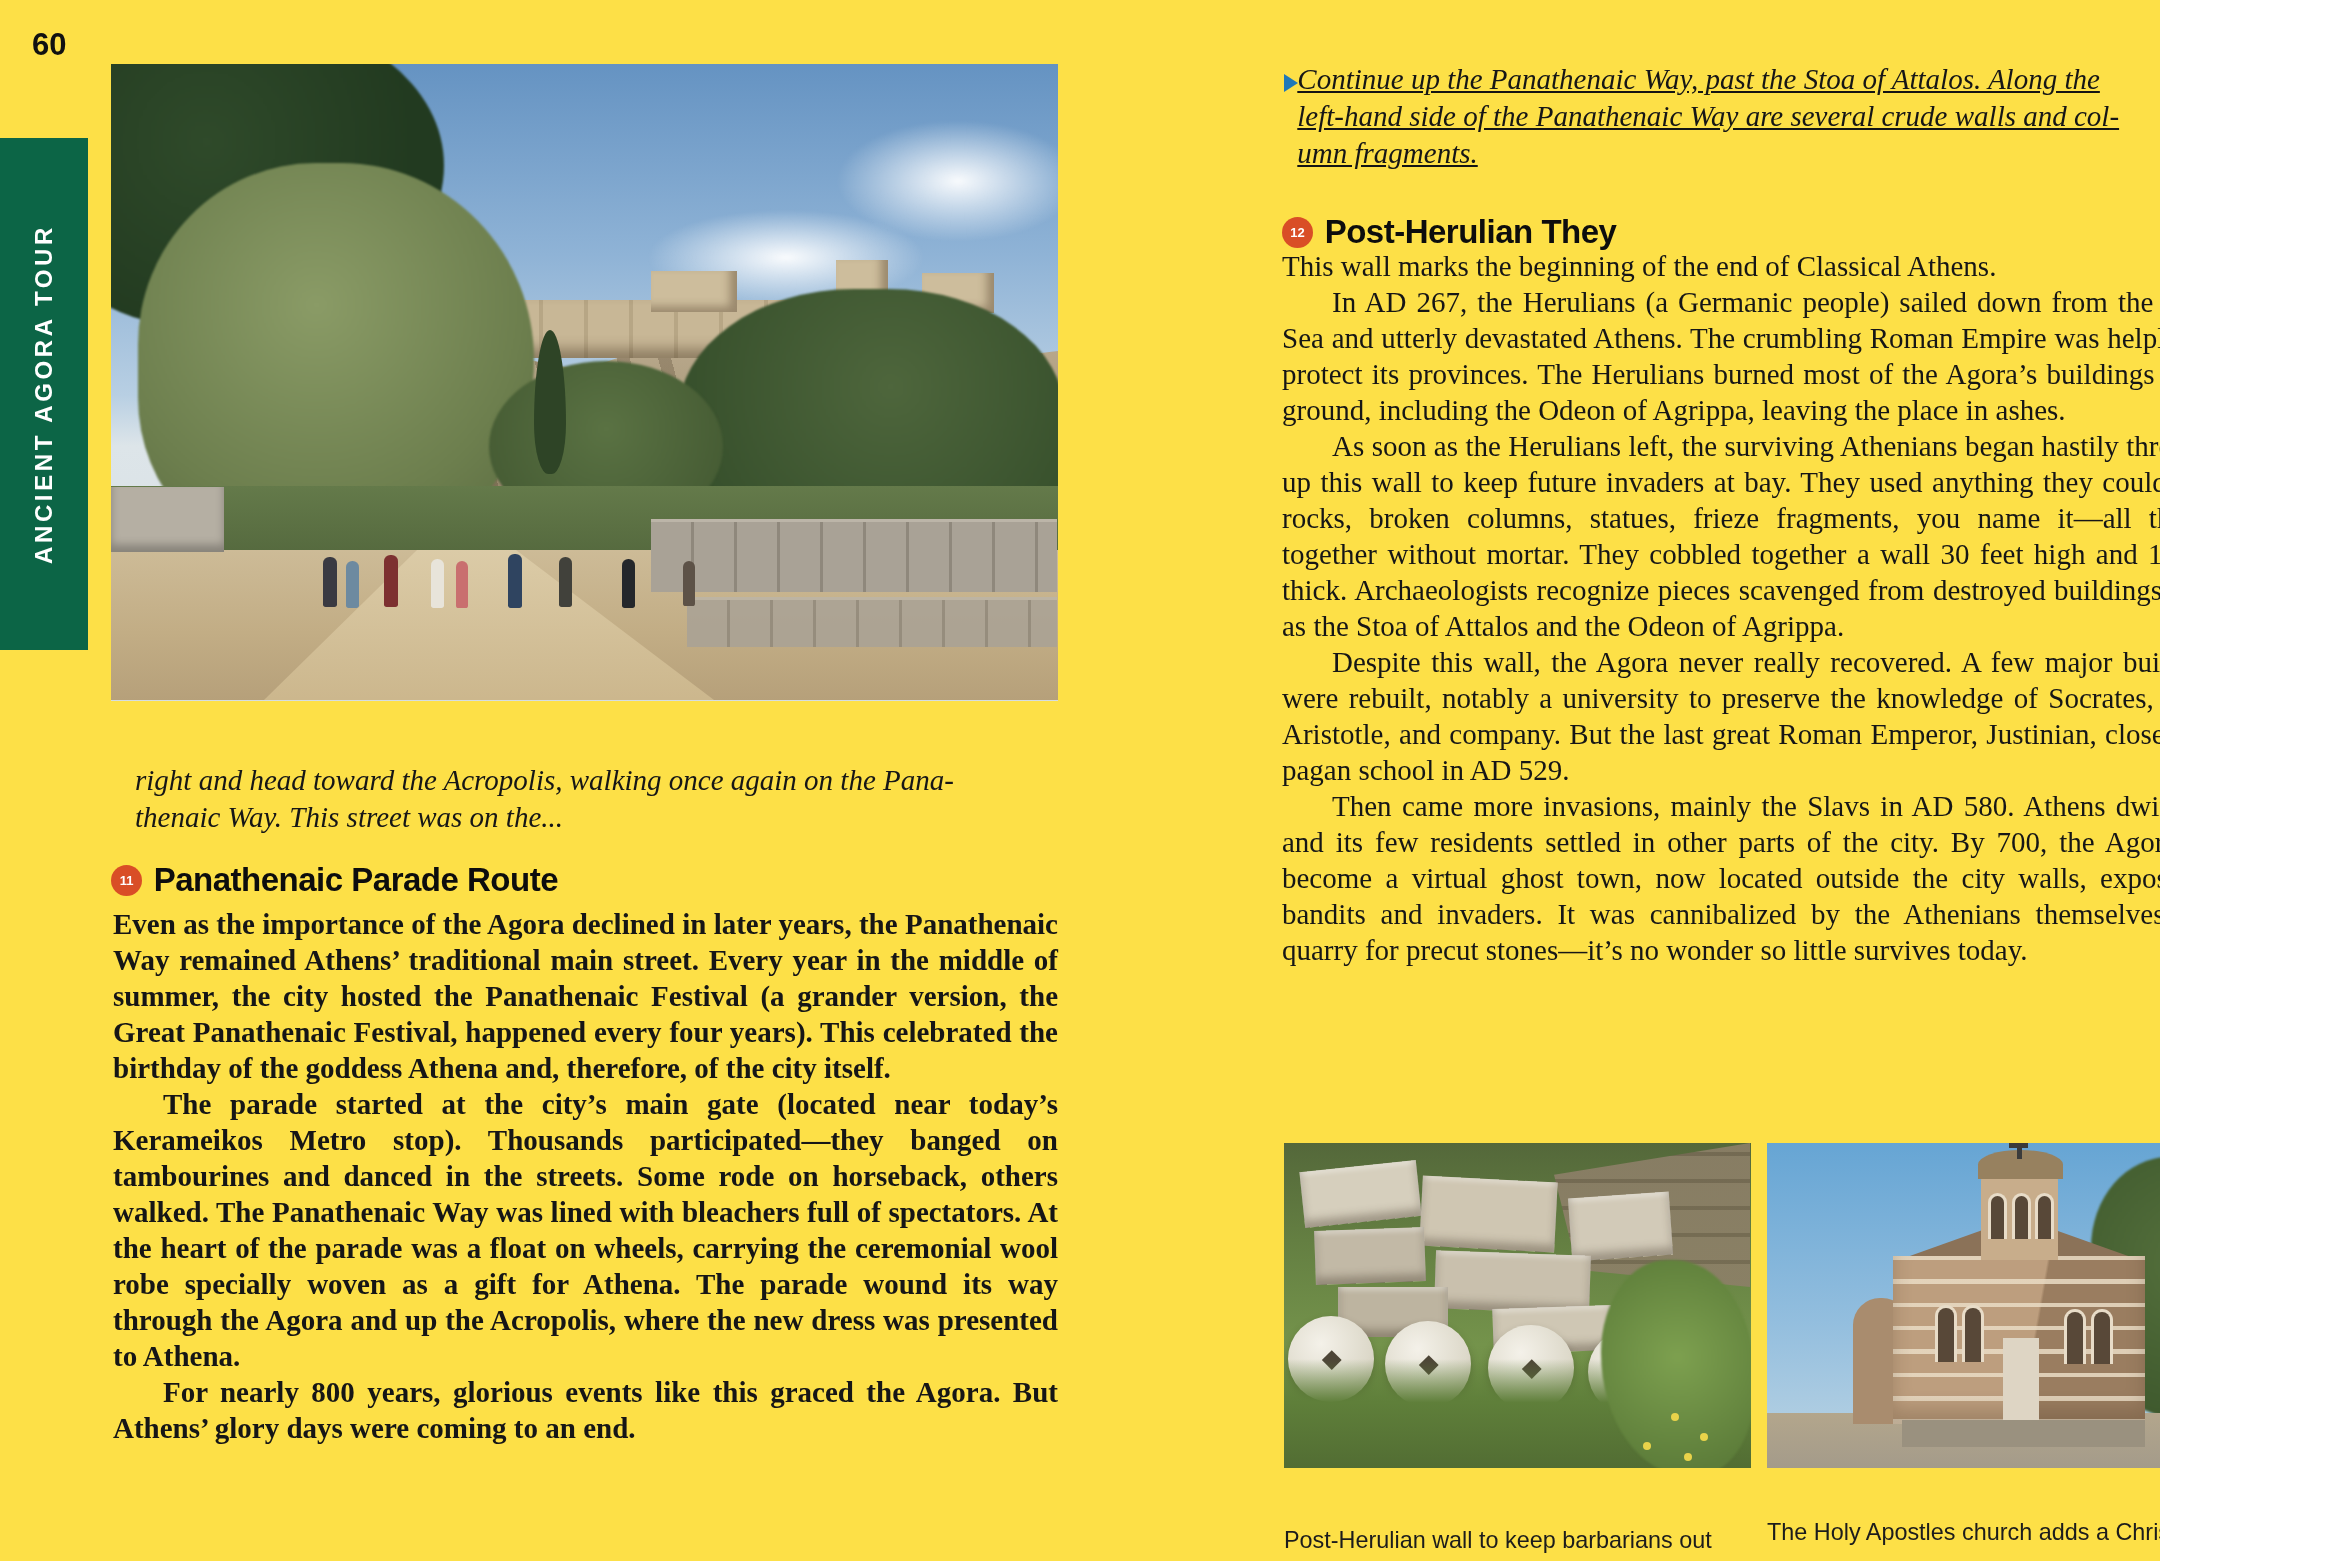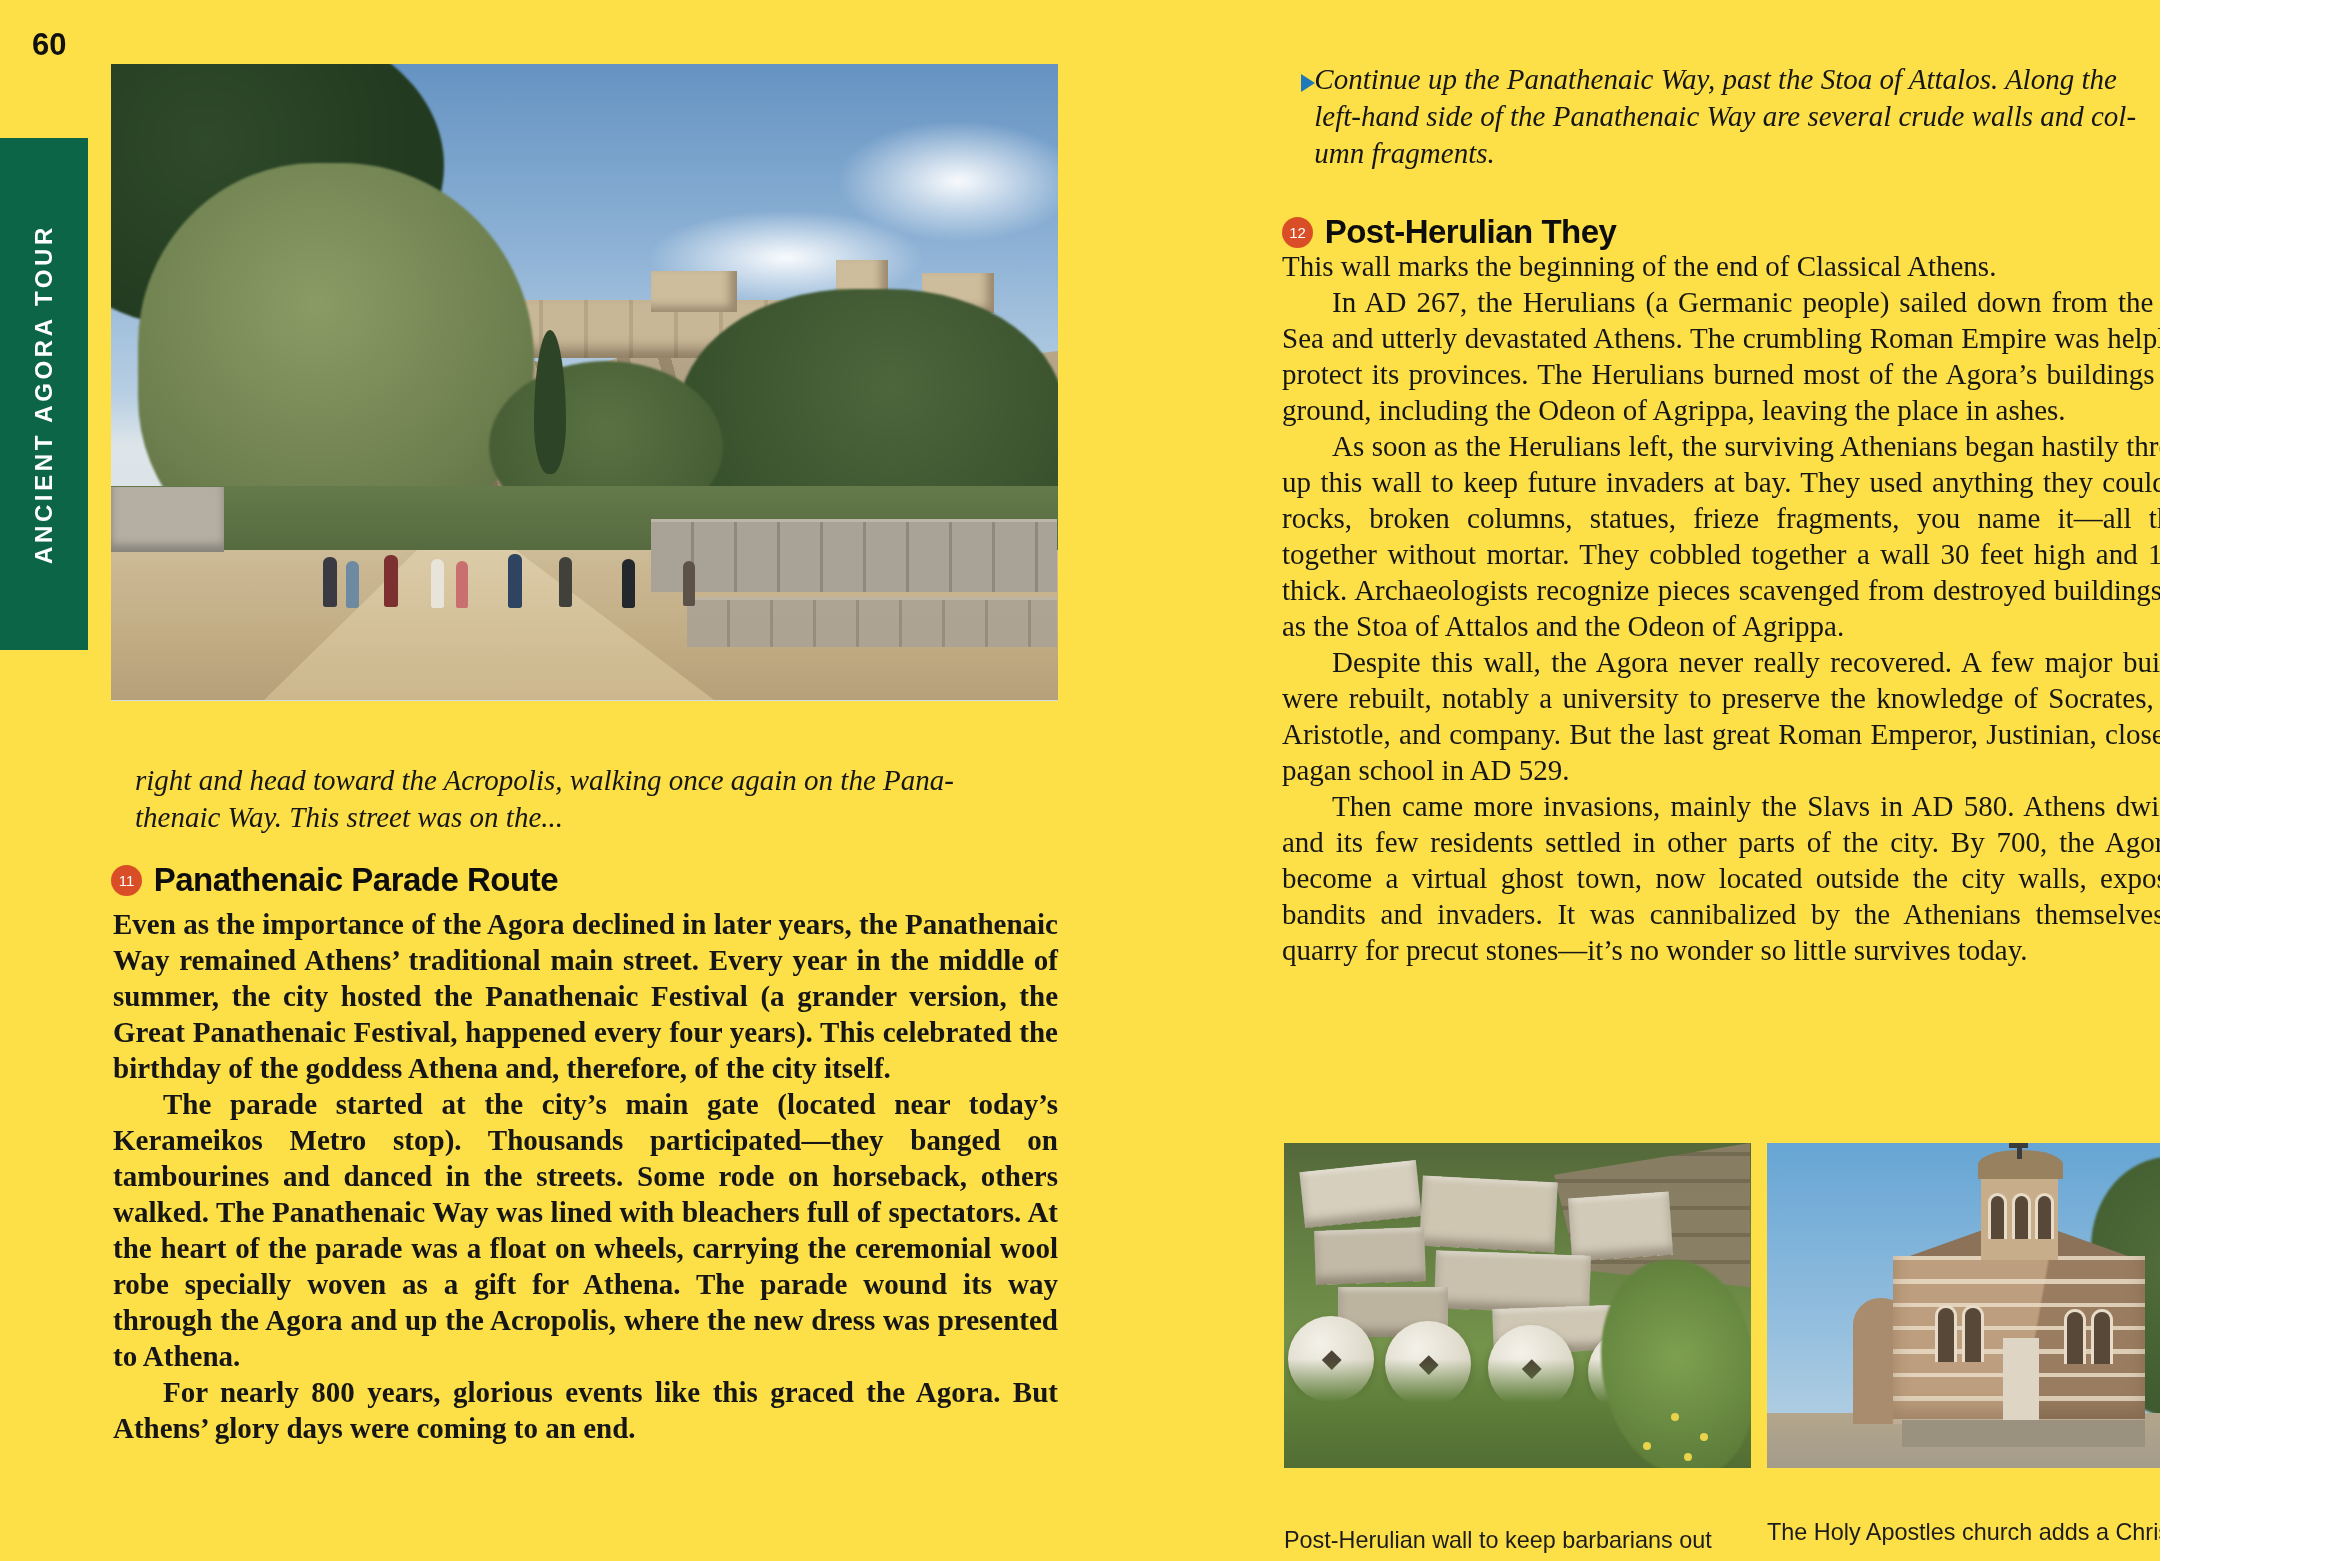--- a/index.html
+++ b/index.html
@@ -13,21 +13,21 @@
             color:#ffffff;font-weight:bold;font-size:24px;letter-spacing:3.6px;
             font-family:"Liberation Sans", sans-serif;}
   .tab-text.up span{writing-mode:vertical-rl;transform:rotate(180deg);}
   .tab-text.down span{writing-mode:vertical-rl;}
 
   
   .pagenum{font-size:31px;font-weight:bold;color:#111;}
   .caption{font-size:23.4px;color:#1c1c1c;line-height:29px;}
   .heading{display:flex;align-items:center;gap:11.7px;}
   .heading .badge{width:31px;height:31px;border-radius:50%;background:#d94e26;color:#fff;
-                  font-size:15px;font-weight:normal;display:flex;align-items:center;justify-content:center;
+                  font-size:13px;font-weight:bold;display:flex;align-items:center;justify-content:center;
                   flex:0 0 auto;}
   .heading .title{font-size:33px;font-weight:bold;letter-spacing:-0.5px;color:#0d0d0d;}
   .bodytext{font-family:"Liberation Serif", serif;font-size:29px;line-height:36px;
             text-align:justify;color:#161616;}
   .bodytext p{margin:0;}
   .bodytext p + p{text-indent:50px;}
   .italicnote{font-family:"Liberation Serif", serif;font-style:italic;font-size:29px;
               line-height:37px;color:#161616;white-space:pre-line;}
   .arrow{width:0;height:0;border-top:9px solid transparent;border-bottom:9px solid transparent;
          border-left:14.4px solid #1f78b8;}
@@ -142,21 +142,21 @@
   <div class="abs" style="left:1171px;top:0;width:1171px;height:1561px;">
 
     <div class="abs pagenum" style="left:1092px;top:27px;">61</div>
 
     <div class="abs tab" style="left:1079px;top:138px;width:87px;height:512px;">
       <div class="tab-text down">
         <span>ANCIENT AGORA TOUR</span>
       </div>
     </div>
 
-    <div class="abs" style="left:128px;top:61px;width:957px;">
+    <div class="abs" style="left:111px;top:61px;width:957px;text-decoration:underline;">
       <span class="abs arrow" style="left:1.8px;top:12.6px;"></span>
       <div class="italicnote" style="padding-left:15.3px;">Continue up the Panathenaic Way, past the Stoa of Attalos. Along the
 left-hand side of the Panathenaic Way are several crude walls and col-
 umn fragments.</div>
     </div>
 
     <div class="abs heading" style="left:111px;top:213px;">
       <span class="badge">12</span>
       <span class="title">Post-Herulian They</span>
     </div>

